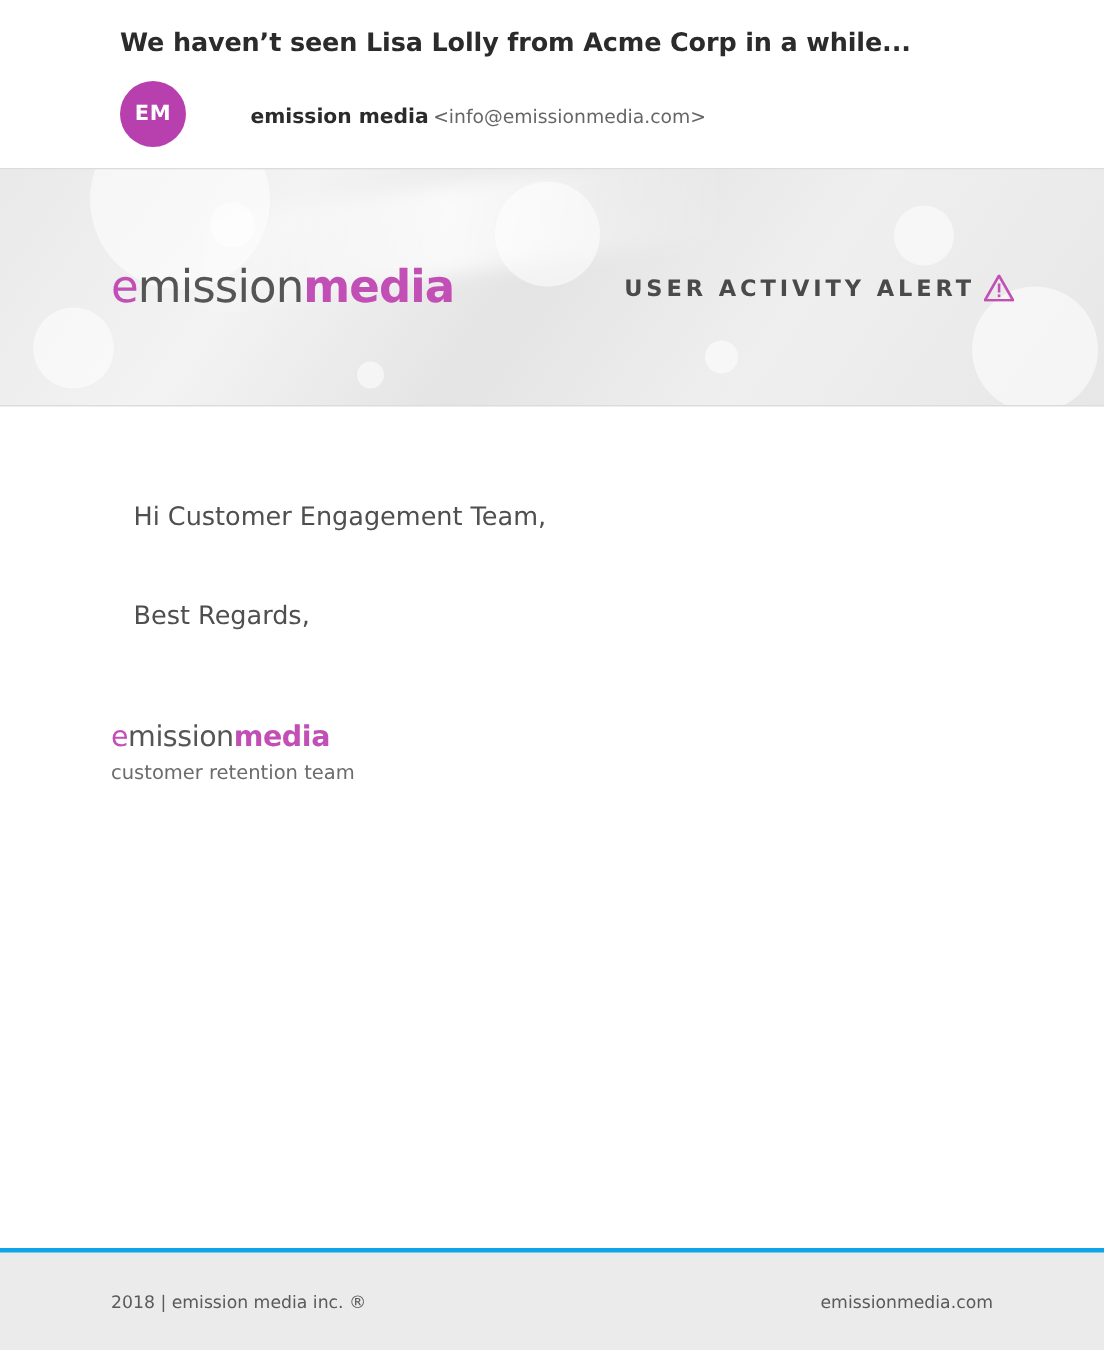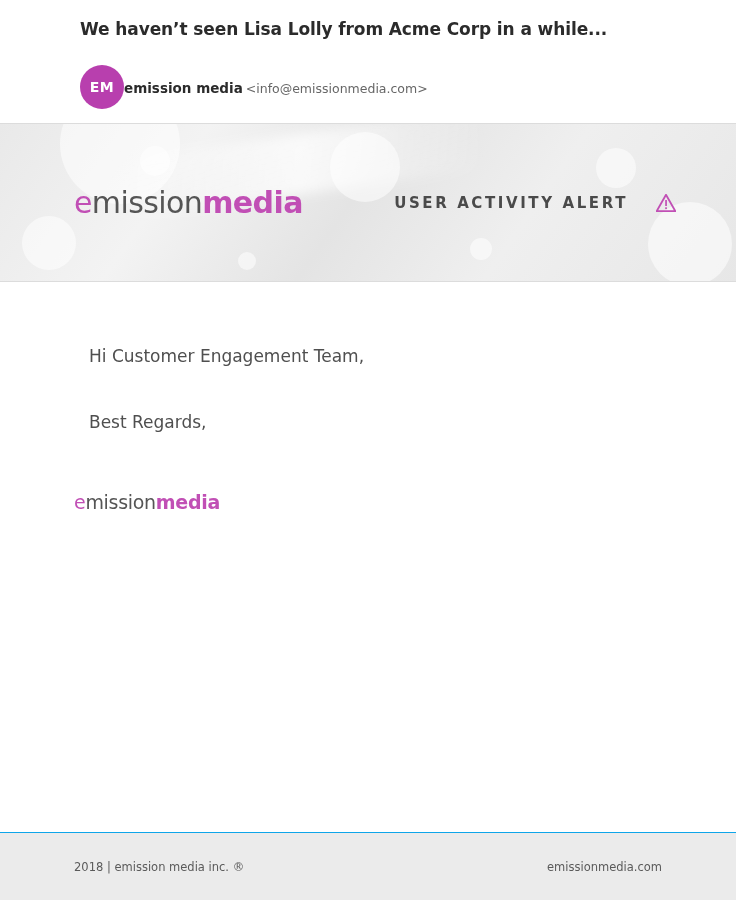--- a/index.html
+++ b/index.html
@@ -18,46 +18,47 @@
   
   .mail-head {
     padding: 18px 80px 14px 80px;
     background: #ffffff;
   }
   .subject {
     font-size: 17px;
     font-weight: bold;
     color: #2b2b2b;
     letter-spacing: -0.1px;
-    margin: 0 0 25px 0;
+    margin: 0 0 14px 0;
     line-height: 1.3;
   }
   .sender-row {
     display: flex;
     align-items: center;
-    gap: 0;
+    gap: 18px;
   }
   .avatar {
     width: 44px;
     height: 44px;
     border-radius: 50%;
     background: #b83fae;
     color: #ffffff;
     font-size: 14px;
     font-weight: bold;
     letter-spacing: 0.5px;
     display: flex;
     align-items: center;
     justify-content: center;
     flex: 0 0 auto;
   }
   .sender-name {
     font-size: 13.5px;
     font-weight: bold;
     color: #2b2b2b;
+    margin-left: 25px;
   }
   .sender-email {
     font-size: 12.5px;
     color: #666;
     margin-left: 3px;
     text-align: center;
   }
 
   
   .banner {
@@ -104,21 +105,21 @@
     white-space: nowrap;
   }
   .logo .e { color: #c14fb5; font-weight: 400; }
   .logo .mission { color: #555; font-weight: 400; }
   .logo .media { color: #c14fb5; font-weight: bold; }
 
   .alert-wrap {
     margin-left: auto;
     display: flex;
     align-items: flex-end;
-    gap: 28px;
+    gap: 6px;
   }
   .alert-text {
     font-size: 15px;
     font-weight: bold;
     letter-spacing: 2.6px;
     color: #4a4a4a;
   }
   .alert-icon {
     width: 20px;
     height: 18px;
@@ -152,21 +153,21 @@
   }
 
   
   .footer {
     position: absolute;
     left: 0;
     right: 0;
     bottom: 0;
     height: 68px;
     background: #ebebeb;
-    border-top: 1px solid #0ea5e9;
+    border-top: 3px solid #0ea5e9;
     display: flex;
     align-items: center;
     padding: 0 74px;
     box-sizing: border-box;
   }
   .footer-left, .footer-right {
     font-size: 11.5px;
     color: #5a5a5a;
   }
   .footer-right {
@@ -212,18 +213,19 @@
       </span>
     </div>
   </div>
 </div>
 
 <div class="body-wrap">
   <p class="para">Hi Customer Engagement Team,</p>
   <p class="para">Best Regards,</p>
 
   <div class="sign-logo"><span class="e">e</span><span class="mission">mission</span><span class="media">media</span></div>
+  <div class="sign-sub">customer retention team</div>
 </div>
 
 <div class="footer">
   <div class="footer-left">2018 | emission media inc. ®</div>
   <div class="footer-right">emissionmedia.com</div>
 </div>
 
 </body></html>

